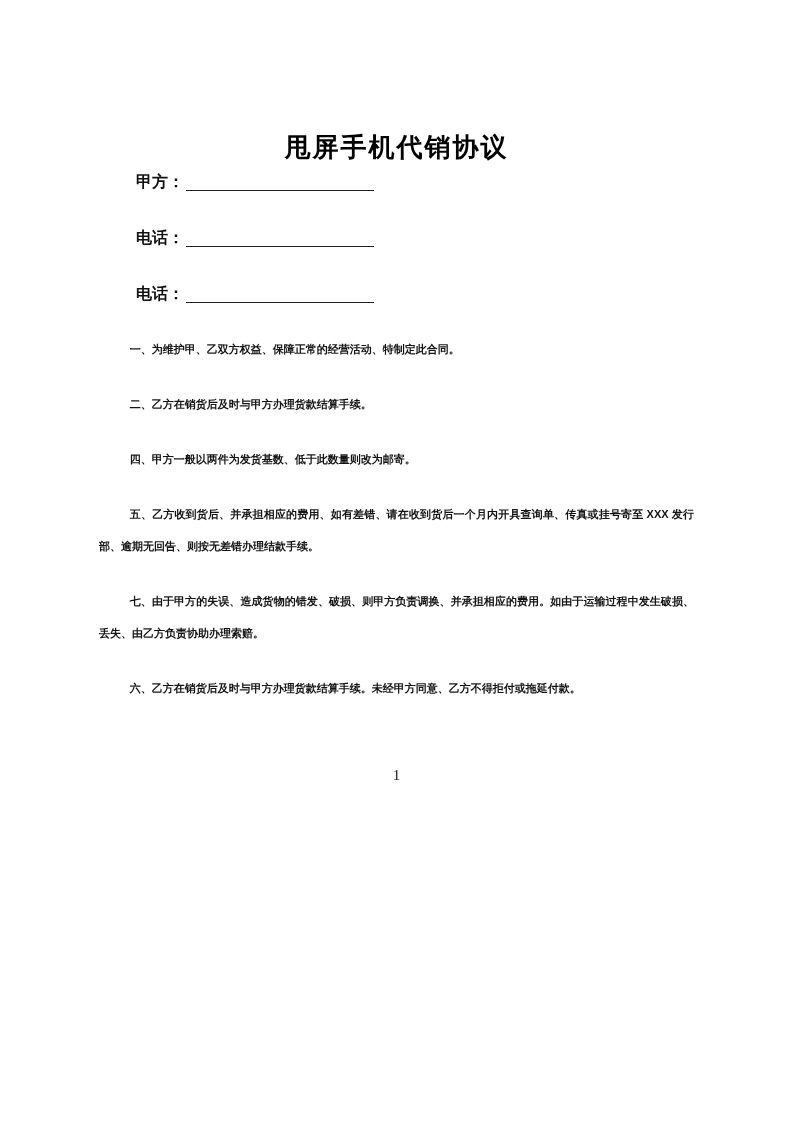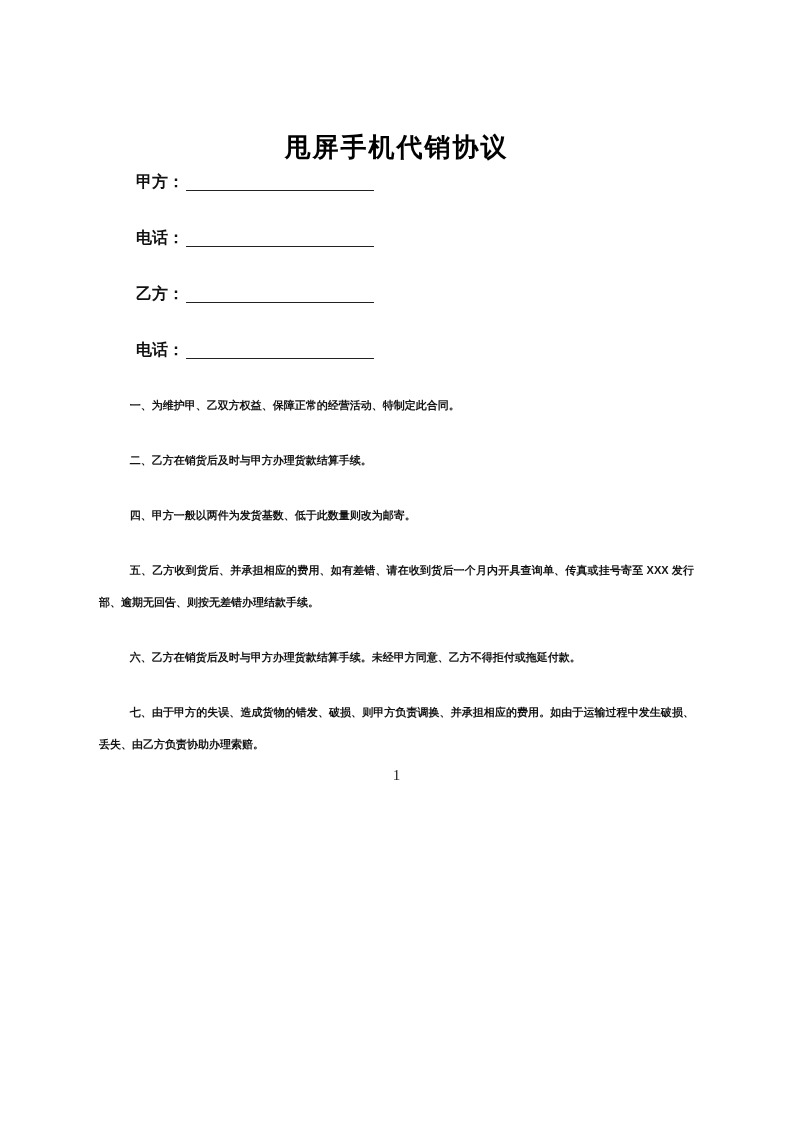--- a/index.html
+++ b/index.html
@@ -80,36 +80,32 @@
     <div class="field-row">
       <span class="field-label">甲方：</span>
       <span class="field-blank"></span>
     </div>
 
     <div class="field-row">
       <span class="field-label">电话：</span>
       <span class="field-blank"></span>
     </div>
 
-    <div class="field-row">
-      <span class="field-label">乙方：</span>
-      <span class="field-blank"></span>
-    </div>
 
     <div class="field-row">
       <span class="field-label">电话：</span>
       <span class="field-blank"></span>
     </div>
 
   </div>
 
   <div class="clauses">
     <p class="clause">一、为维护甲、乙双方权益、保障正常的经营活动、特制定此合同。</p>
     <p class="clause">二、乙方在销货后及时与甲方办理货款结算手续。</p>
     <p class="clause">四、甲方一般以两件为发货基数、低于此数量则改为邮寄。</p>
     <p class="clause">五、乙方收到货后、并承担相应的费用、如有差错、请在收到货后一个月内开具查询单、传真或挂号寄至 XXX 发行部、逾期无回告、则按无差错办理结款手续。</p>
+    <p class="clause">七、由于甲方的失误、造成货物的错发、破损、则甲方负责调换、并承担相应的费用。如由于运输过程中发生破损、丢失、由乙方负责协助办理索赔。</p>
     <p class="clause">六、乙方在销货后及时与甲方办理货款结算手续。未经甲方同意、乙方不得拒付或拖延付款。</p>
-    <p class="clause">七、由于甲方的失误、造成货物的错发、破损、则甲方负责调换、并承担相应的费用。如由于运输过程中发生破损、丢失、由乙方负责协助办理索赔。</p>
   </div>
 
   <div class="page-number">1</div>
 
 </div>
 
 </body></html>

